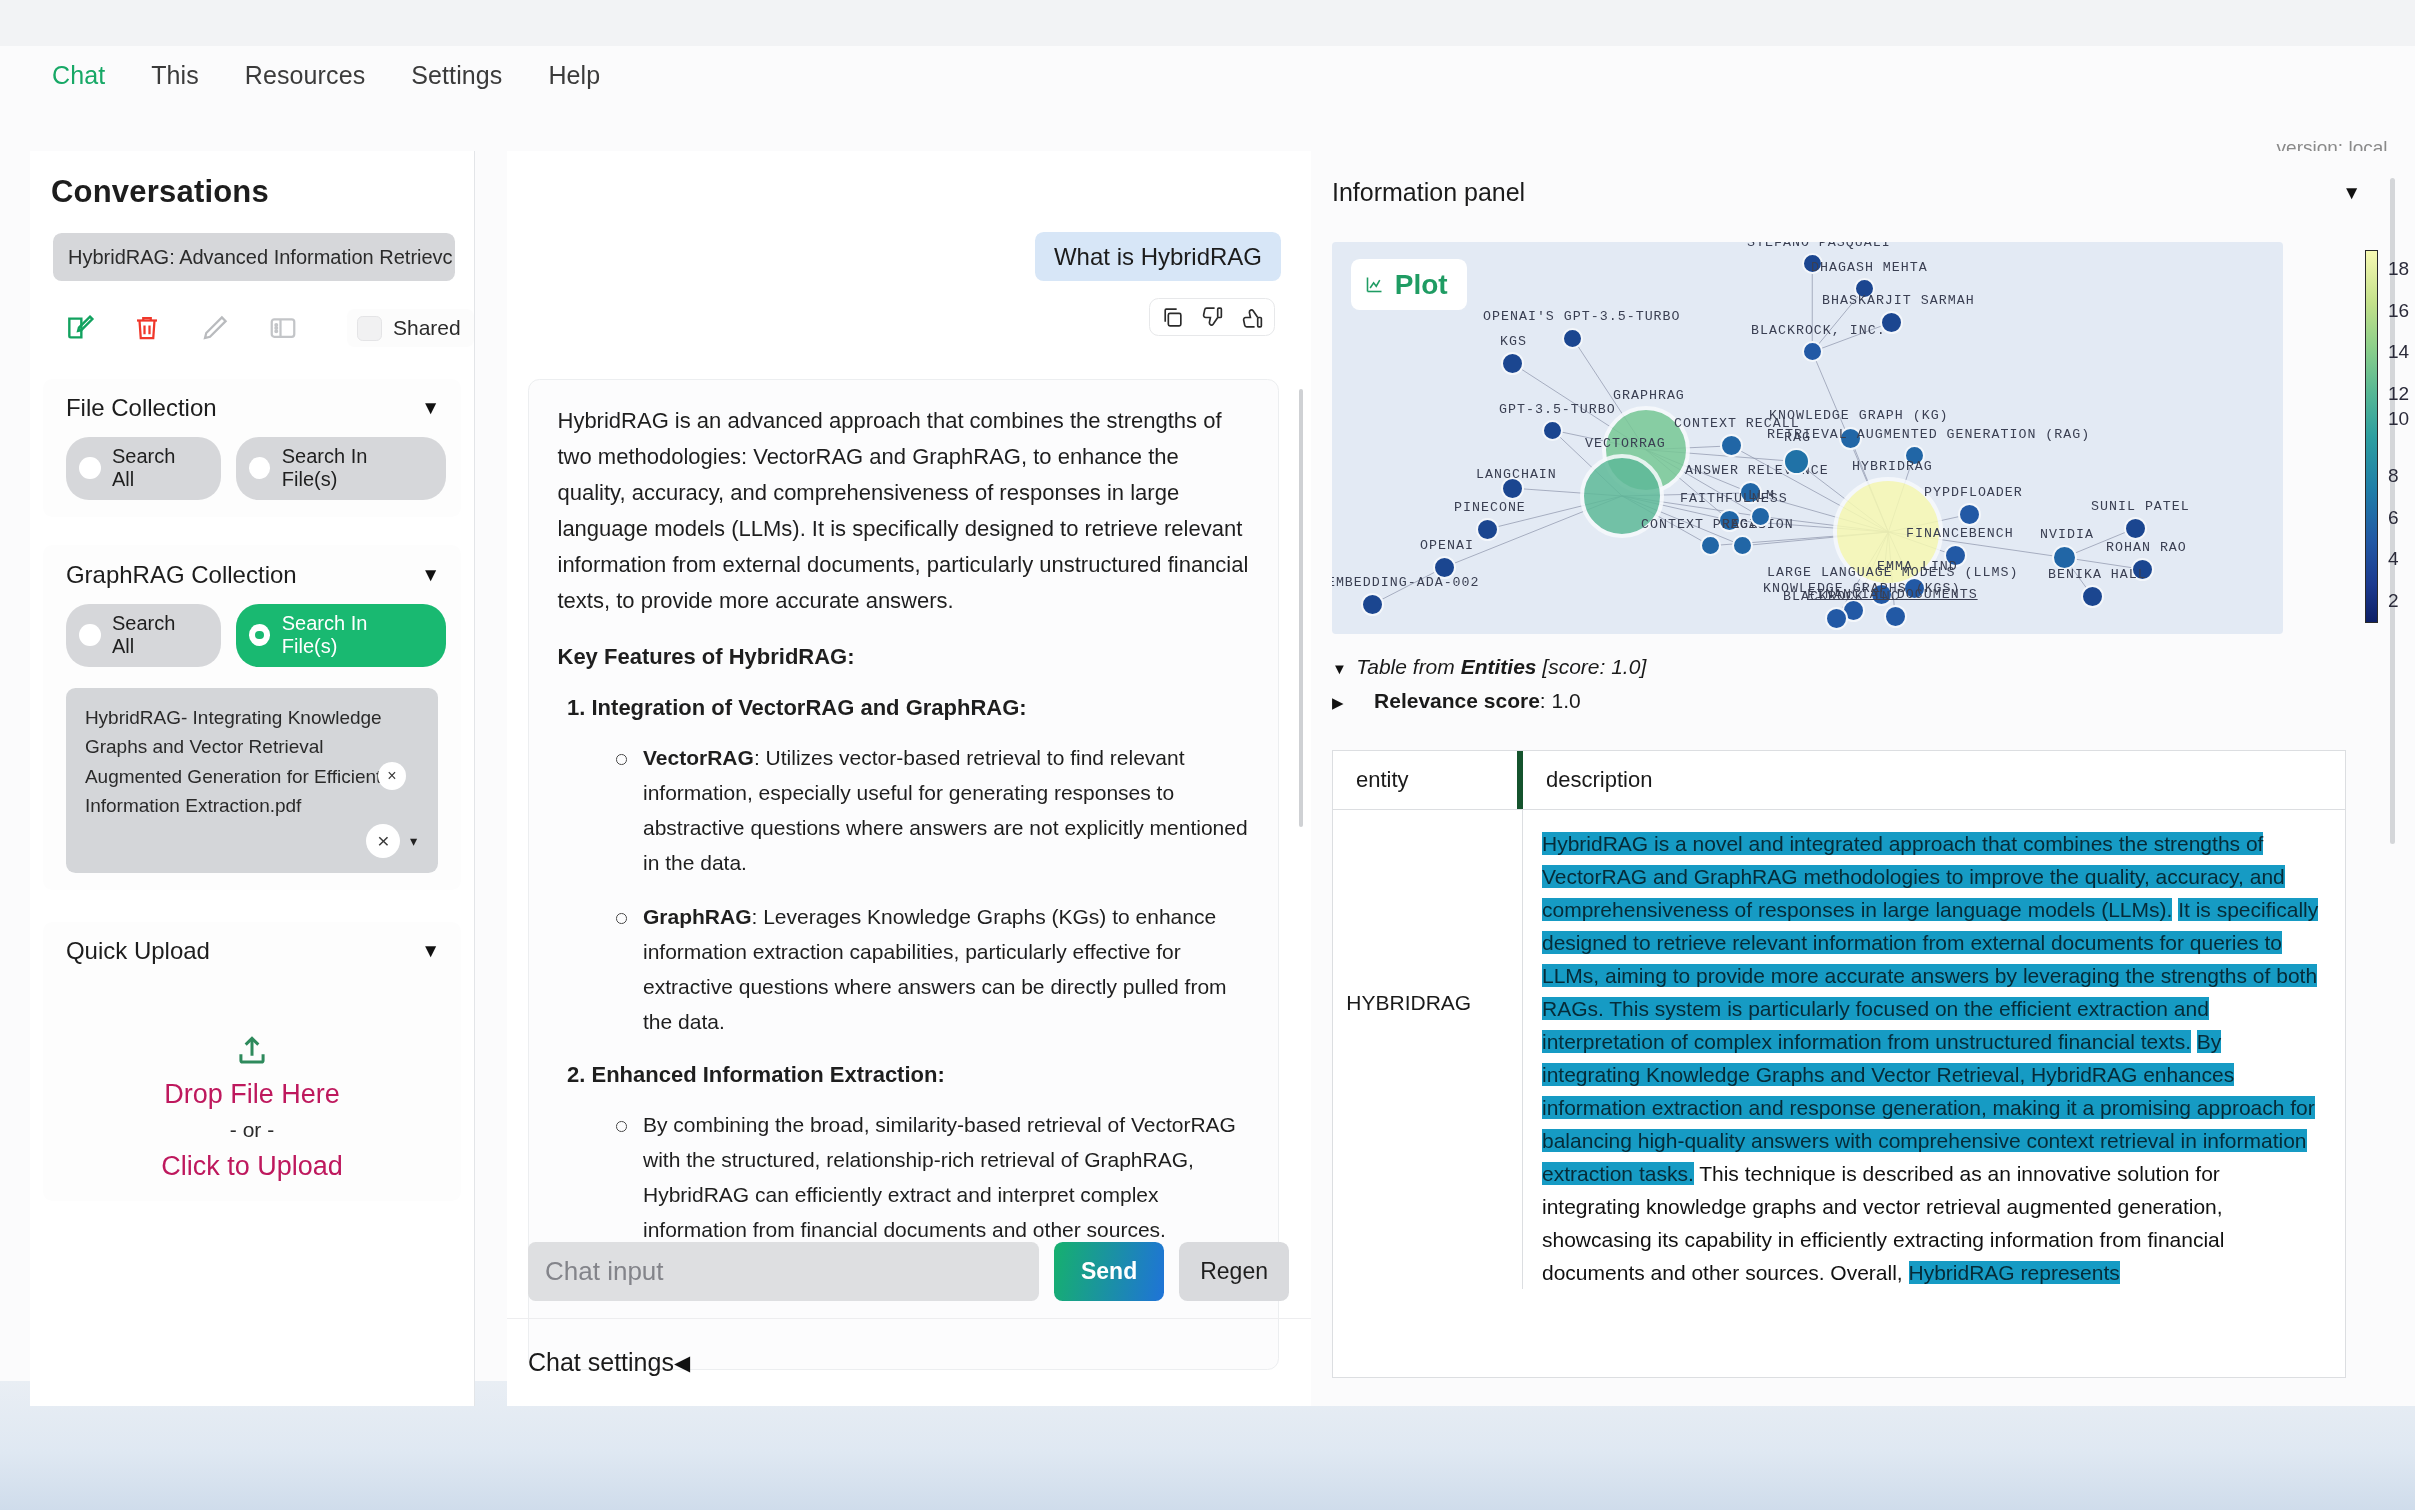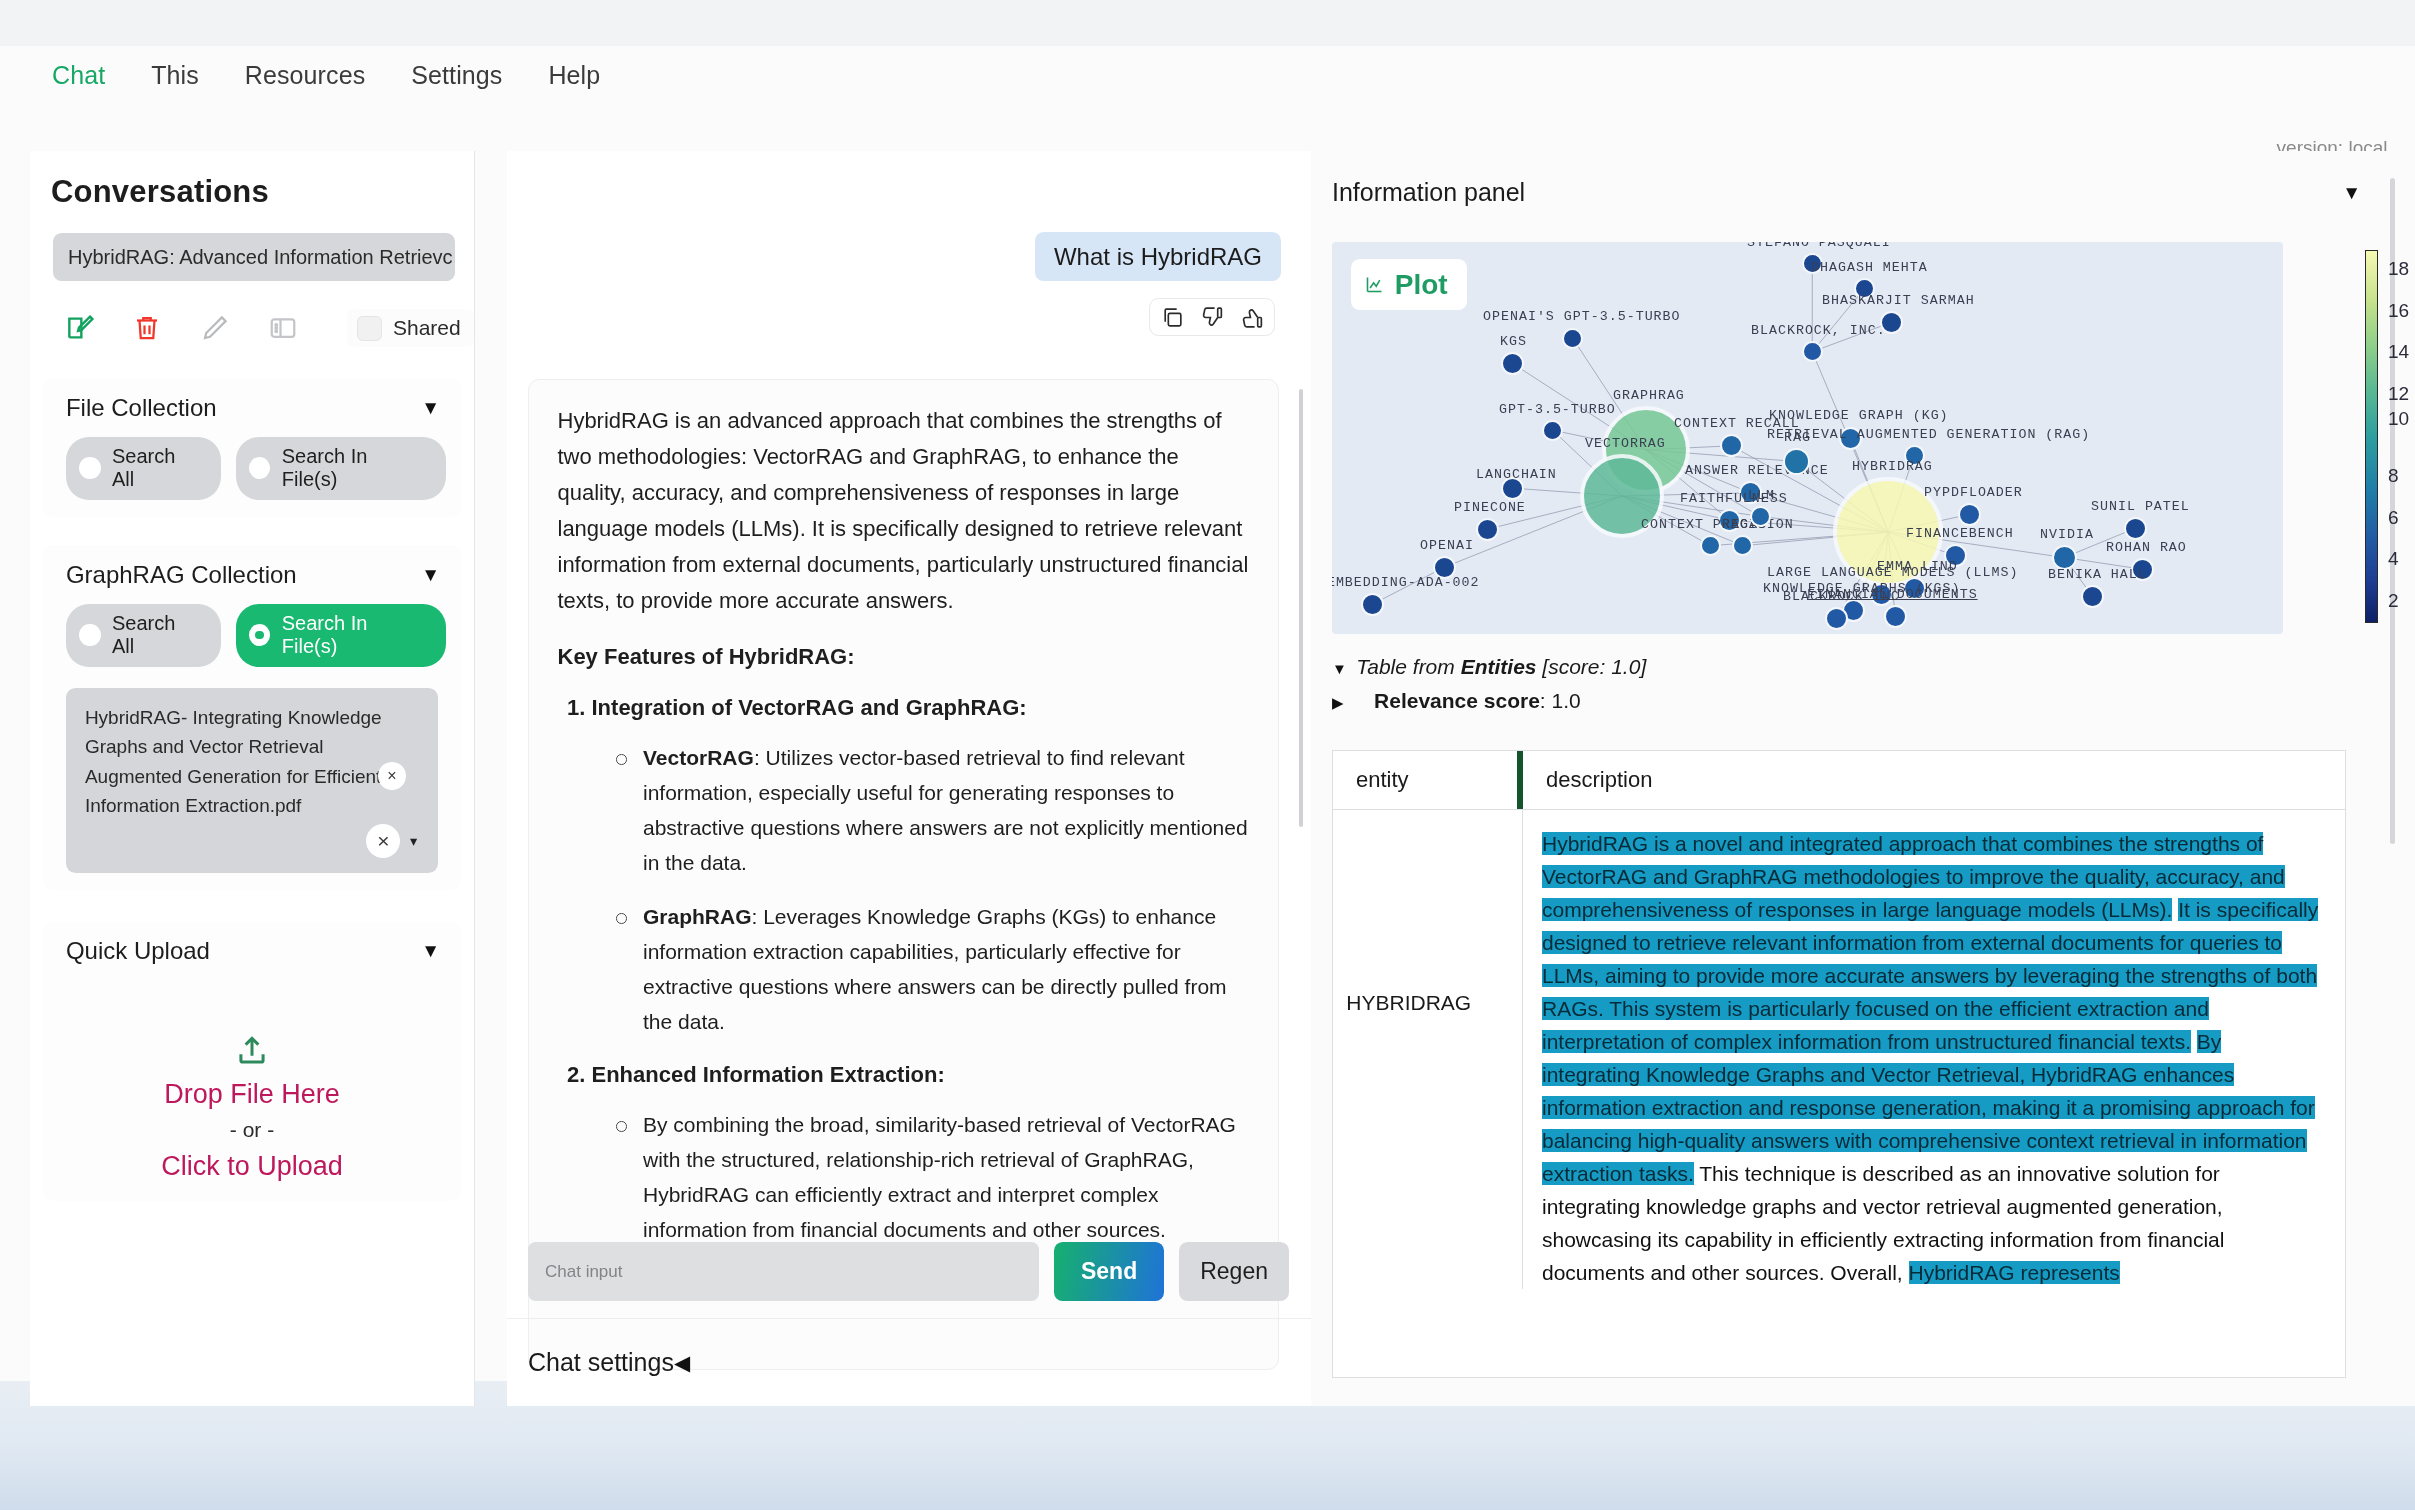--- a/index.html
+++ b/index.html
@@ -171,21 +171,21 @@
   #mid-scroll {
     position:absolute; right:7.6px; top:238px; width:4.8px; height:438px;
     background:#cfd1d4; border-radius:2.9px;
   }
   #inputbar {
     position:absolute; left:21px; bottom:105px; width:761px;
     display:flex; align-items:center; gap:15px;
   }
   #chat-input {
     flex:1; height:59px; background:#dedfe1; border:none; border-radius:7.6px;
-    font-size:17px; color:#6f7072; padding:0 17px;
+    font-size:26px; color:#6f7072; padding:0 17px;
     font-family:"Liberation Sans", sans-serif;
     position:relative;
   }
   #chat-input::placeholder { color:#83848a; }
   #send-btn {
     height:59px; padding:0 27px; border:none; border-radius:8.6px;
     background:linear-gradient(100deg,#16b06e 0%,#1f73d8 100%);
     color:#fff; font-size:23px; font-weight:bold; cursor:pointer;
     font-family:"Liberation Sans", sans-serif;
   }

